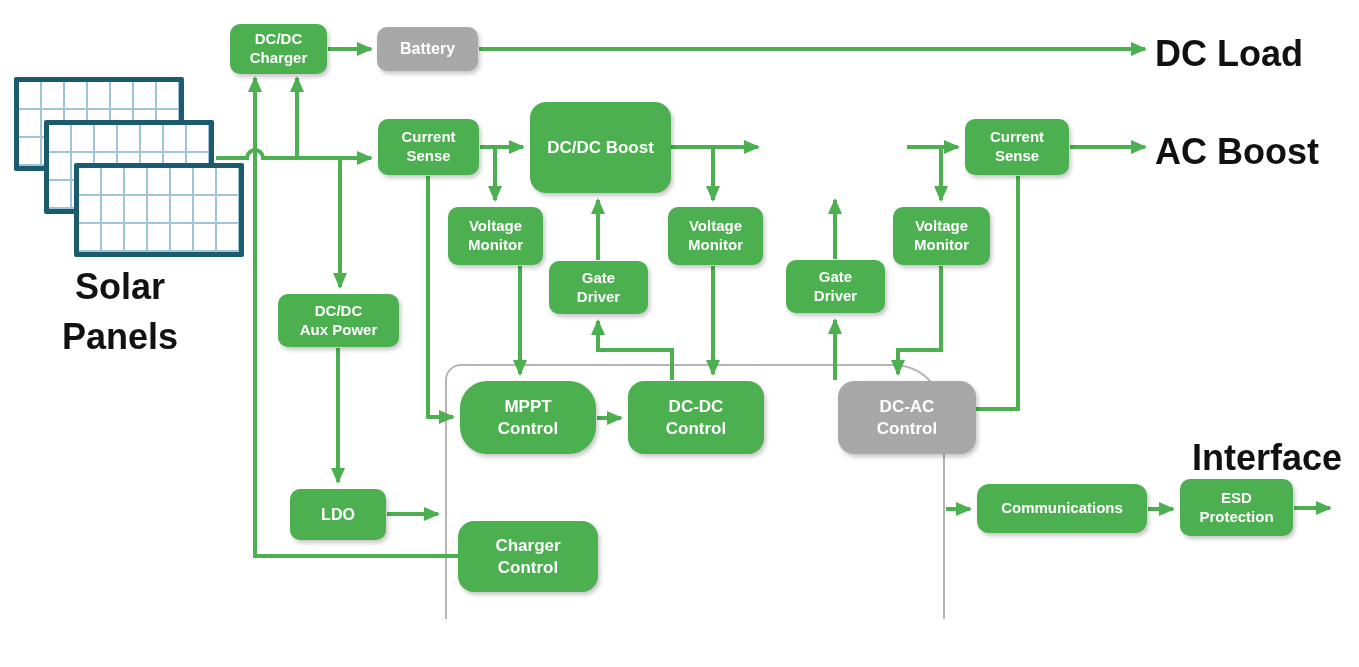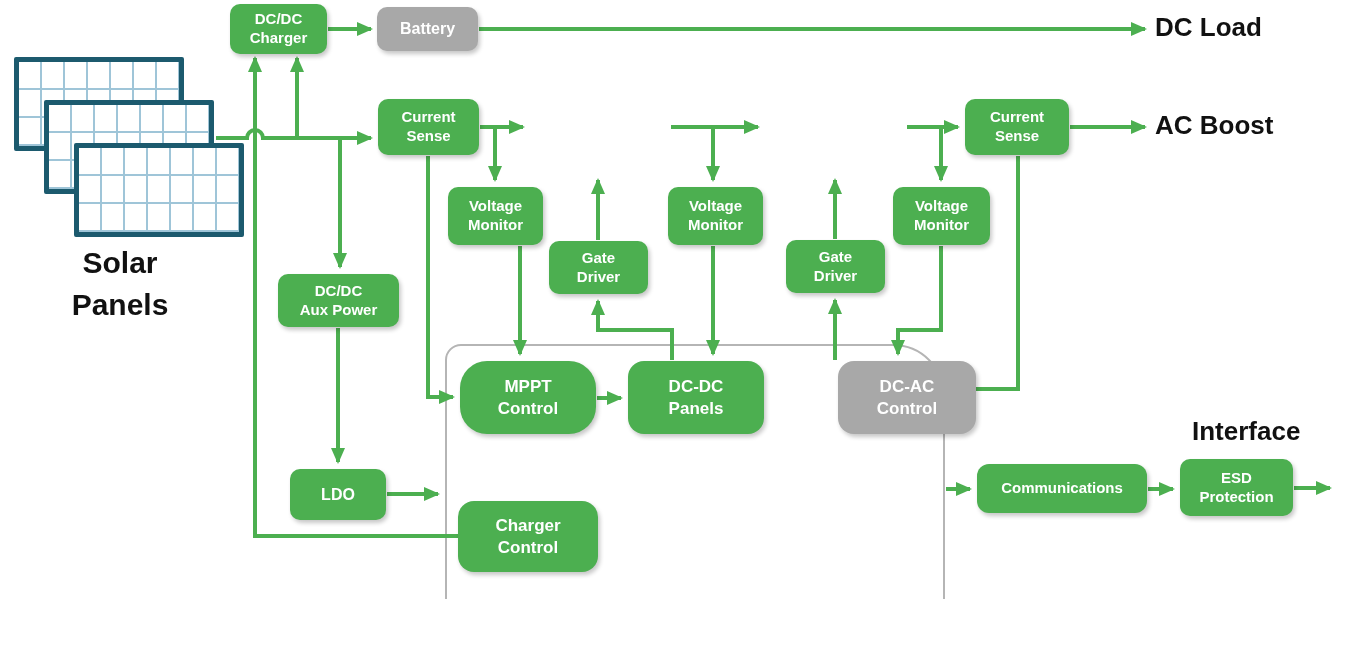--- a/index.html
+++ b/index.html
@@ -6,21 +6,21 @@
     --node-green:#4caf50;
     --node-gray:#a8a8a8;
     --line-green:#4caf50;
     --panel-border:#1c5a6e;
     --panel-grid:#9fc5d8;
     --controller-border:#b5b5b5;
     --controller-label:#9e9e9e;
     --text-dark:#111111;
   }
   html,body{margin:0;padding:0;background:#fff;font-family:"Liberation Sans",sans-serif;}
-  .stage{position:relative;width:1359px;height:599px;background:#fff;overflow:hidden;}
+  .stage{position:relative;width:1359px;height:599px;background:#fff;overflow:hidden;margin-top:20px;}
 
   .controller-box{
     position:absolute;left:445px;top:344px;width:500px;height:300px;
     box-sizing:border-box;border:2.5px solid var(--controller-border);
     border-radius:16px 52px 24px 24px;background:#fff;z-index:1;
   }
   .controller-label{
     position:absolute;left:820px;top:603px;z-index:5;
     color:var(--controller-label);font-weight:bold;font-size:16px;letter-spacing:.5px;
   }
@@ -42,23 +42,23 @@
     position:absolute;display:flex;align-items:center;justify-content:center;
     text-align:center;color:#fff;font-weight:bold;white-space:pre-line;
     background:var(--node-green);border-radius:10px;line-height:1.25;
     box-shadow:2px 3px 4px rgba(0,0,0,.22);z-index:4;font-size:15px;
   }
   .node.lg{border-radius:16px;font-size:17px;}
   .node.gray{background:var(--node-gray);}
 
   .biglabel{
     position:absolute;z-index:5;color:var(--text-dark);
-    font-weight:bold;font-size:26px;white-space:pre-line;line-height:1.15;
+    font-weight:bold;font-size:36px;white-space:pre-line;line-height:1.15;
   }
-  .biglabel.center{text-align:center;line-height:1.4;font-size:30px;}
+  .biglabel.center{text-align:center;line-height:1.4;font-size:36px;}
 </style>
 </head>
 <body>
 
 <div class="stage">
 
   <div class="controller-box"></div>
 
   <svg class="wires" width="1359" height="667" viewBox="0 0 1359 667">
     <defs>
@@ -98,38 +98,39 @@
 
   <div class="panel" style="left:14px;top:57px;"></div>
   <div class="panel" style="left:44px;top:100px;"></div>
   <div class="panel" style="left:74px;top:143px;"></div>
 
   <div class="node" style="left:230px;top:4px;width:97px;height:50px;">DC/DC
 Charger</div>
   <div class="node gray" style="left:377px;top:7px;width:101px;height:44px;font-size:16px;">Battery</div>
   <div class="node" style="left:378px;top:99px;width:101px;height:56px;">Current
 Sense</div>
+  <div class="node lg" style="left:530px;top:82px;width:141px;height:91px;">DC/DC Boost</div>
   <div class="node" style="left:965px;top:99px;width:104px;height:56px;">Current
 Sense</div>
   <div class="node" style="left:448px;top:187px;width:95px;height:58px;">Voltage
 Monitor</div>
   <div class="node" style="left:549px;top:241px;width:99px;height:53px;">Gate
 Driver</div>
   <div class="node" style="left:668px;top:187px;width:95px;height:58px;">Voltage
 Monitor</div>
   <div class="node" style="left:786px;top:240px;width:99px;height:53px;">Gate
 Driver</div>
   <div class="node" style="left:893px;top:187px;width:97px;height:58px;">Voltage
 Monitor</div>
   <div class="node" style="left:278px;top:274px;width:121px;height:53px;">DC/DC
 Aux Power</div>
   <div class="node lg" style="left:460px;top:361px;width:136px;height:73px;border-radius:27px;">MPPT
 Control</div>
   <div class="node lg" style="left:628px;top:361px;width:136px;height:73px;">DC-DC
-Panels</div>
+Control</div>
   <div class="node lg gray" style="left:838px;top:361px;width:138px;height:73px;">DC-AC
 Control</div>
   <div class="node" style="left:290px;top:469px;width:96px;height:51px;font-size:16px;">LDO</div>
   <div class="node lg" style="left:458px;top:501px;width:140px;height:71px;">Charger
 Control</div>
   <div class="node" style="left:1180px;top:459px;width:113px;height:57px;">ESD
 Protection</div>
   <div class="node" style="left:977px;top:464px;width:170px;height:49px;border-radius:12px;">Communications</div>
 
   <div class="biglabel" style="left:1155px;top:13px;">DC Load</div>

